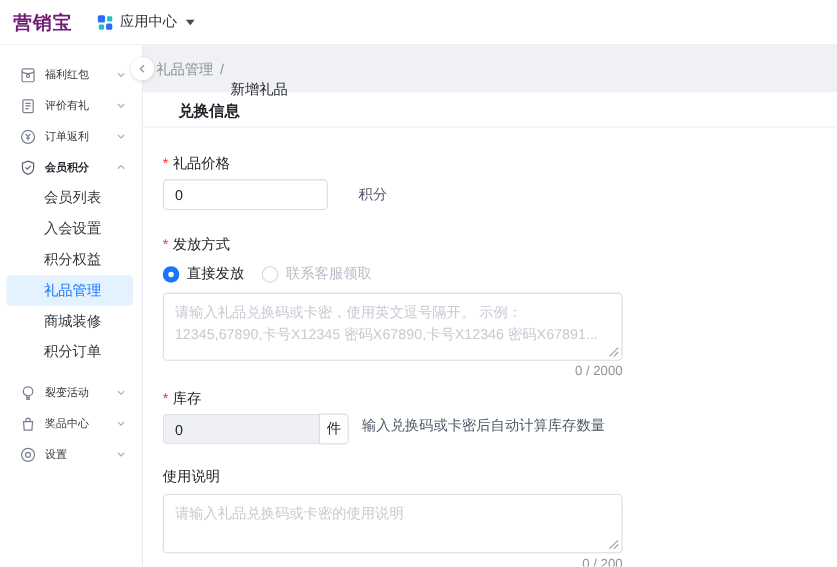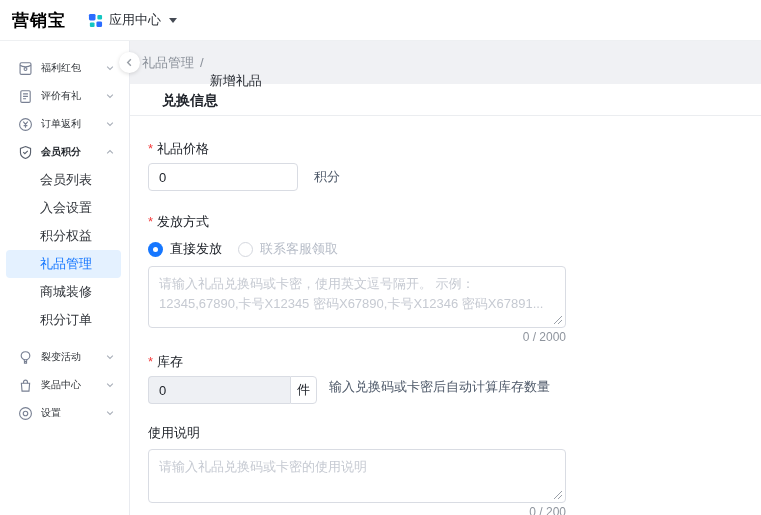--- a/index.html
+++ b/index.html
@@ -2,21 +2,21 @@
 <html><head>
 <meta charset="utf-8">
 <style>
   * { margin:0; padding:0; box-sizing:border-box; }
   html,body { width:761px; height:515px; overflow:hidden; background:#fff;
     font-family:"Liberation Sans","DejaVu Sans",sans-serif; }
 
   
   .topbar { height:41px; display:flex; align-items:center; padding-left:12px;
     border-bottom:1px solid #eef0f2; background:#fff; }
-  .logo { color:#000000; font-size:17px; font-weight:700; letter-spacing:1px; }
+  .logo { color:#701a75; font-size:17px; font-weight:700; letter-spacing:1px; }
   .appcenter { margin-left:22px; display:flex; align-items:center; gap:6px;
     font-size:13px; color:#2b2f36; cursor:pointer; }
   .caret-down { width:0; height:0; border-left:4px solid transparent;
     border-right:4px solid transparent; border-top:5px solid #454a54; margin-left:2px; }
 
   
   .main { display:flex; height:474px; }
   .sidebar { width:130px; border-right:1px solid #e9ebf0; padding-top:13px;
     background:#fff; flex-shrink:0; }
   .content { flex:1; display:flex; flex-direction:column; background:#fff; min-width:0; }
@@ -52,21 +52,21 @@
     font-weight:700; color:#20242b; border-bottom:1px solid #ebedf0; }
   .form { padding:24px 0 0 18px; }
   .field-label { font-size:13px; color:#20242b; height:17px; display:flex;
     align-items:center; }
   .star { color:#f23c3c; margin-right:4px; font-size:13px; }
   .row { display:flex; align-items:center; }
 
   .text-input { width:150px; height:28px; border:1px solid #d9dce3; border-radius:4px;
     padding:0 10px; font-size:13px; color:#20242b; margin-top:6px; outline:none;
     font-family:inherit; background:#fff; }
-  .unit-suffix { font-size:13px; color:#4e5969; margin-left:16px; margin-top:6px; }
+  .unit-suffix { font-size:13px; color:#4e5969; margin-left:28px; margin-top:6px; }
 
   .radios { display:flex; align-items:center; margin-top:10px; gap:16px; }
   .radio-opt { display:flex; align-items:center; gap:7px; font-size:13px; cursor:pointer; }
   .radio-dot { width:15px; height:15px; border-radius:50%; flex-shrink:0; }
   .radio-opt.checked .radio-dot { background:#1677ff; position:relative; }
   .radio-opt.checked .radio-dot::after { content:""; position:absolute; left:5px;
     top:5px; width:5px; height:5px; border-radius:50%; background:#fff; }
   .radio-opt.checked .radio-label { color:#20242b; }
   .radio-opt.unchecked .radio-dot { background:#fff; border:1px solid #d4d7de; }
   .radio-opt.unchecked .radio-label { color:#b6bcc7; }

